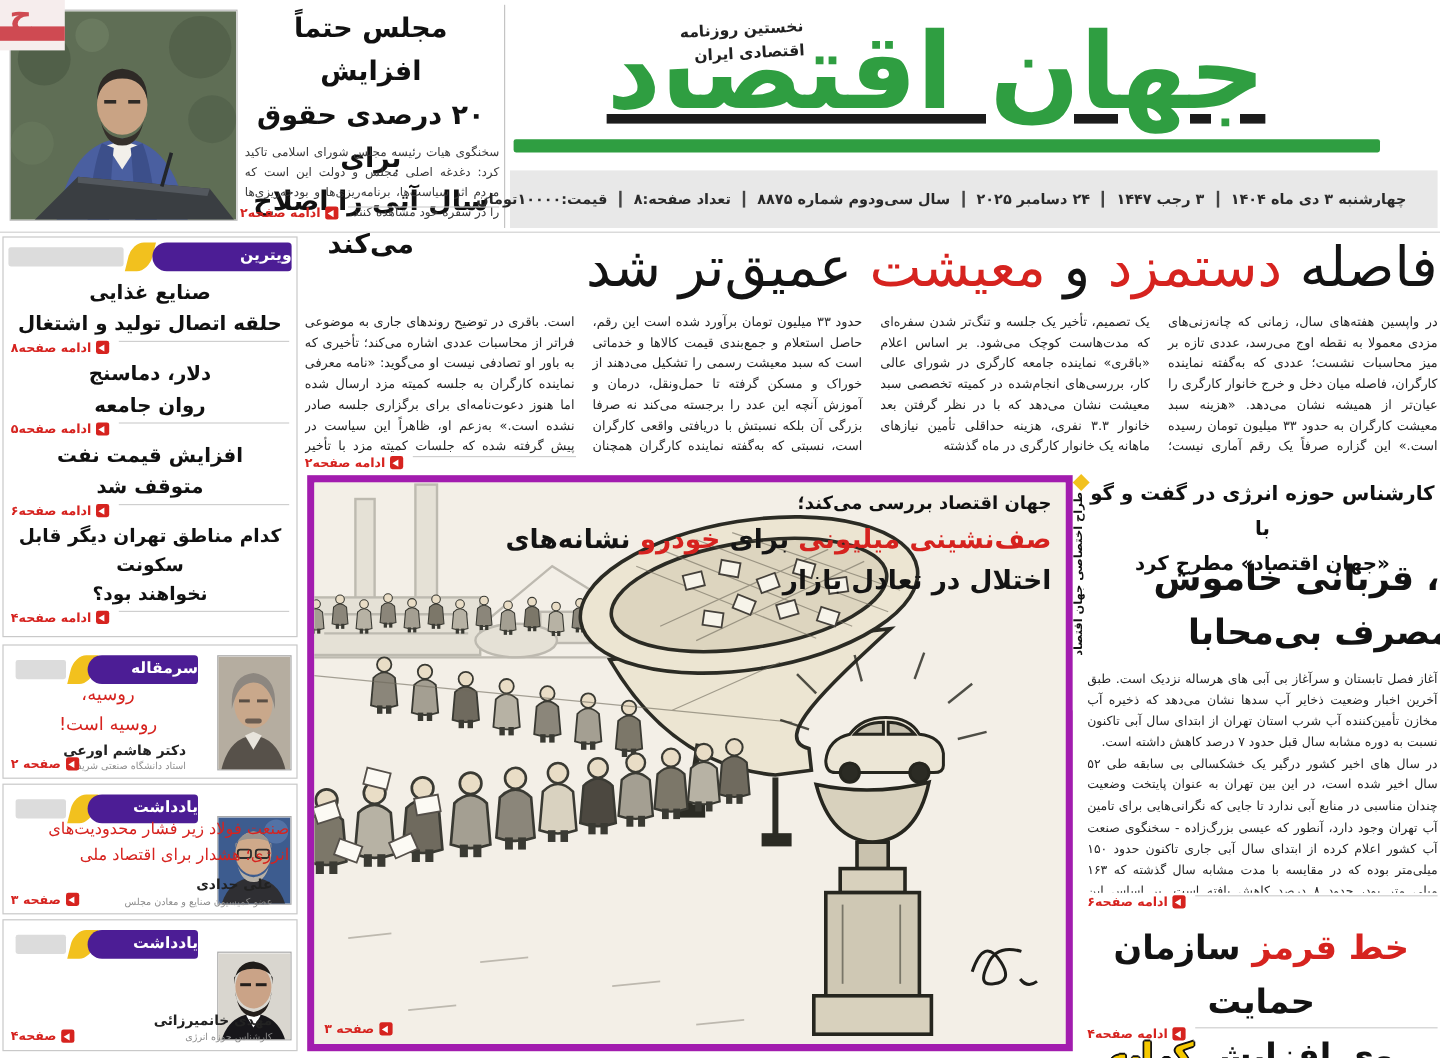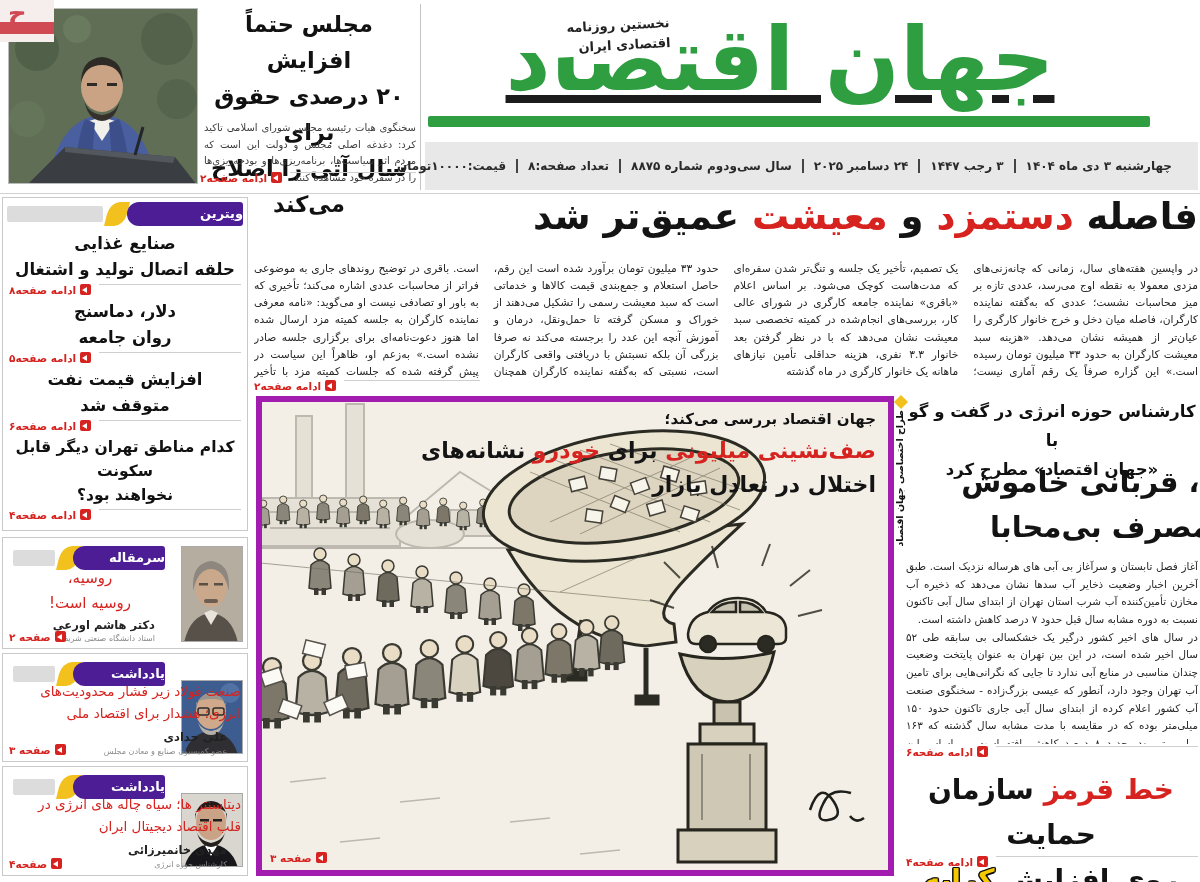--- a/index.html
+++ b/index.html
@@ -41,22 +41,22 @@
   .logo-bar { left:428px; top:116px; width:722px; height:11px; background:#2f9e41; border-radius:2px; }
   .tagline { left:552px; top:16px; width:120px; font-size:13px; font-weight:bold; color:#222;
              line-height:1.5; text-align:right; transform:rotate(-3deg); background:#fff; padding:0 2px; }
   .datebar { left:425px; top:142px; width:773px; height:48px; background:#e8e8e8;
              display:flex; align-items:center; justify-content:space-between;
              padding:0 16px; font-size:12px; font-weight:bold; color:#2a2a2a; }
   .datebar .seg { padding:0 10px; white-space:nowrap; }
   .datebar .seg:not(:last-child) { border-left:2px solid #444; }
 
   
-  .lead-headline { left:420px; top:197px; width:778px; text-align:right; font-size:37px;
-                   font-weight:bold; line-height:1.1; color:#141414; white-space:nowrap; }
+  .lead-headline { left:420px; top:197px; width:778px; text-align:right; font-size:46px;
+                   font-weight:normal; line-height:1.1; color:#141414; white-space:nowrap; }
   .lead-cols { left:254px; top:260px; width:944px; height:118px; display:flex; gap:15px; overflow:hidden; }
   .lead-col { flex:1; font-size:10.7px; line-height:1.6; text-align:justify; color:#262626; }
   .lead-continue { left:254px; top:380px; width:226px; }
 
   
   .card { background:#fff; border:1px solid #c9c9c9; }
   .showcase { left:2px; top:197px; width:246px; height:334px; }
   .hdr { position:relative; height:24px; margin:4px 4px 2px 4px; }
   .hdr .g { position:absolute; left:0; top:4px; height:16px; background:#dcdcdc; border-radius:2px; }
   .hdr .s { position:absolute; top:0; height:24px; width:20px; background:#f2c11e;
@@ -316,24 +316,20 @@
       <svg width="62" height="74" viewBox="0 0 62 74">
         <rect width="62" height="74" fill="#d9d6cf"></rect>
         <path d="M4,74 Q10,52 31,50 Q52,52 58,74 Z" fill="#17161a"></path>
         <path d="M25,52 L31,62 L37,52 L31,49 Z" fill="#ffffff"></path>
         <ellipse cx="31" cy="28" rx="15" ry="18" fill="#caa387"></ellipse>
         <path d="M15,26 Q16,8 31,7 Q46,8 47,26 L47,20 Q42,13 31,13 Q20,13 15,20 Z" fill="#1f1c19"></path>
         <path d="M16,32 Q18,52 31,53 Q44,52 46,32 Q46,46 31,49 Q16,46 16,32 Z" fill="#241f1c"></path>
         <rect x="20" y="25" width="9" height="2.5" fill="#241f1c"></rect>
         <rect x="33" y="25" width="9" height="2.5" fill="#241f1c"></rect>
       </svg>
-    </div>
-    <div class="title" style="right:6px;left:8px;top:26px;text-align:right">
-      <div>دیتاسنتر ها؛ سیاه چاله های انرژی در</div>
-      <div>قلب اقتصاد دیجیتال ایران</div>
     </div>
     <div class="author" style="top:76px;right:6px">مهدی خانمیرزائی</div>
     <div class="role" style="top:93px;right:6px">کارشناس حوزه انرژی</div>
     <div class="plink continue-row">
       <span class="clink">صفحه۴</span>
       <span class="cicon"></span>
     </div>
   </div>
 
   <div class="abs cartoon">

